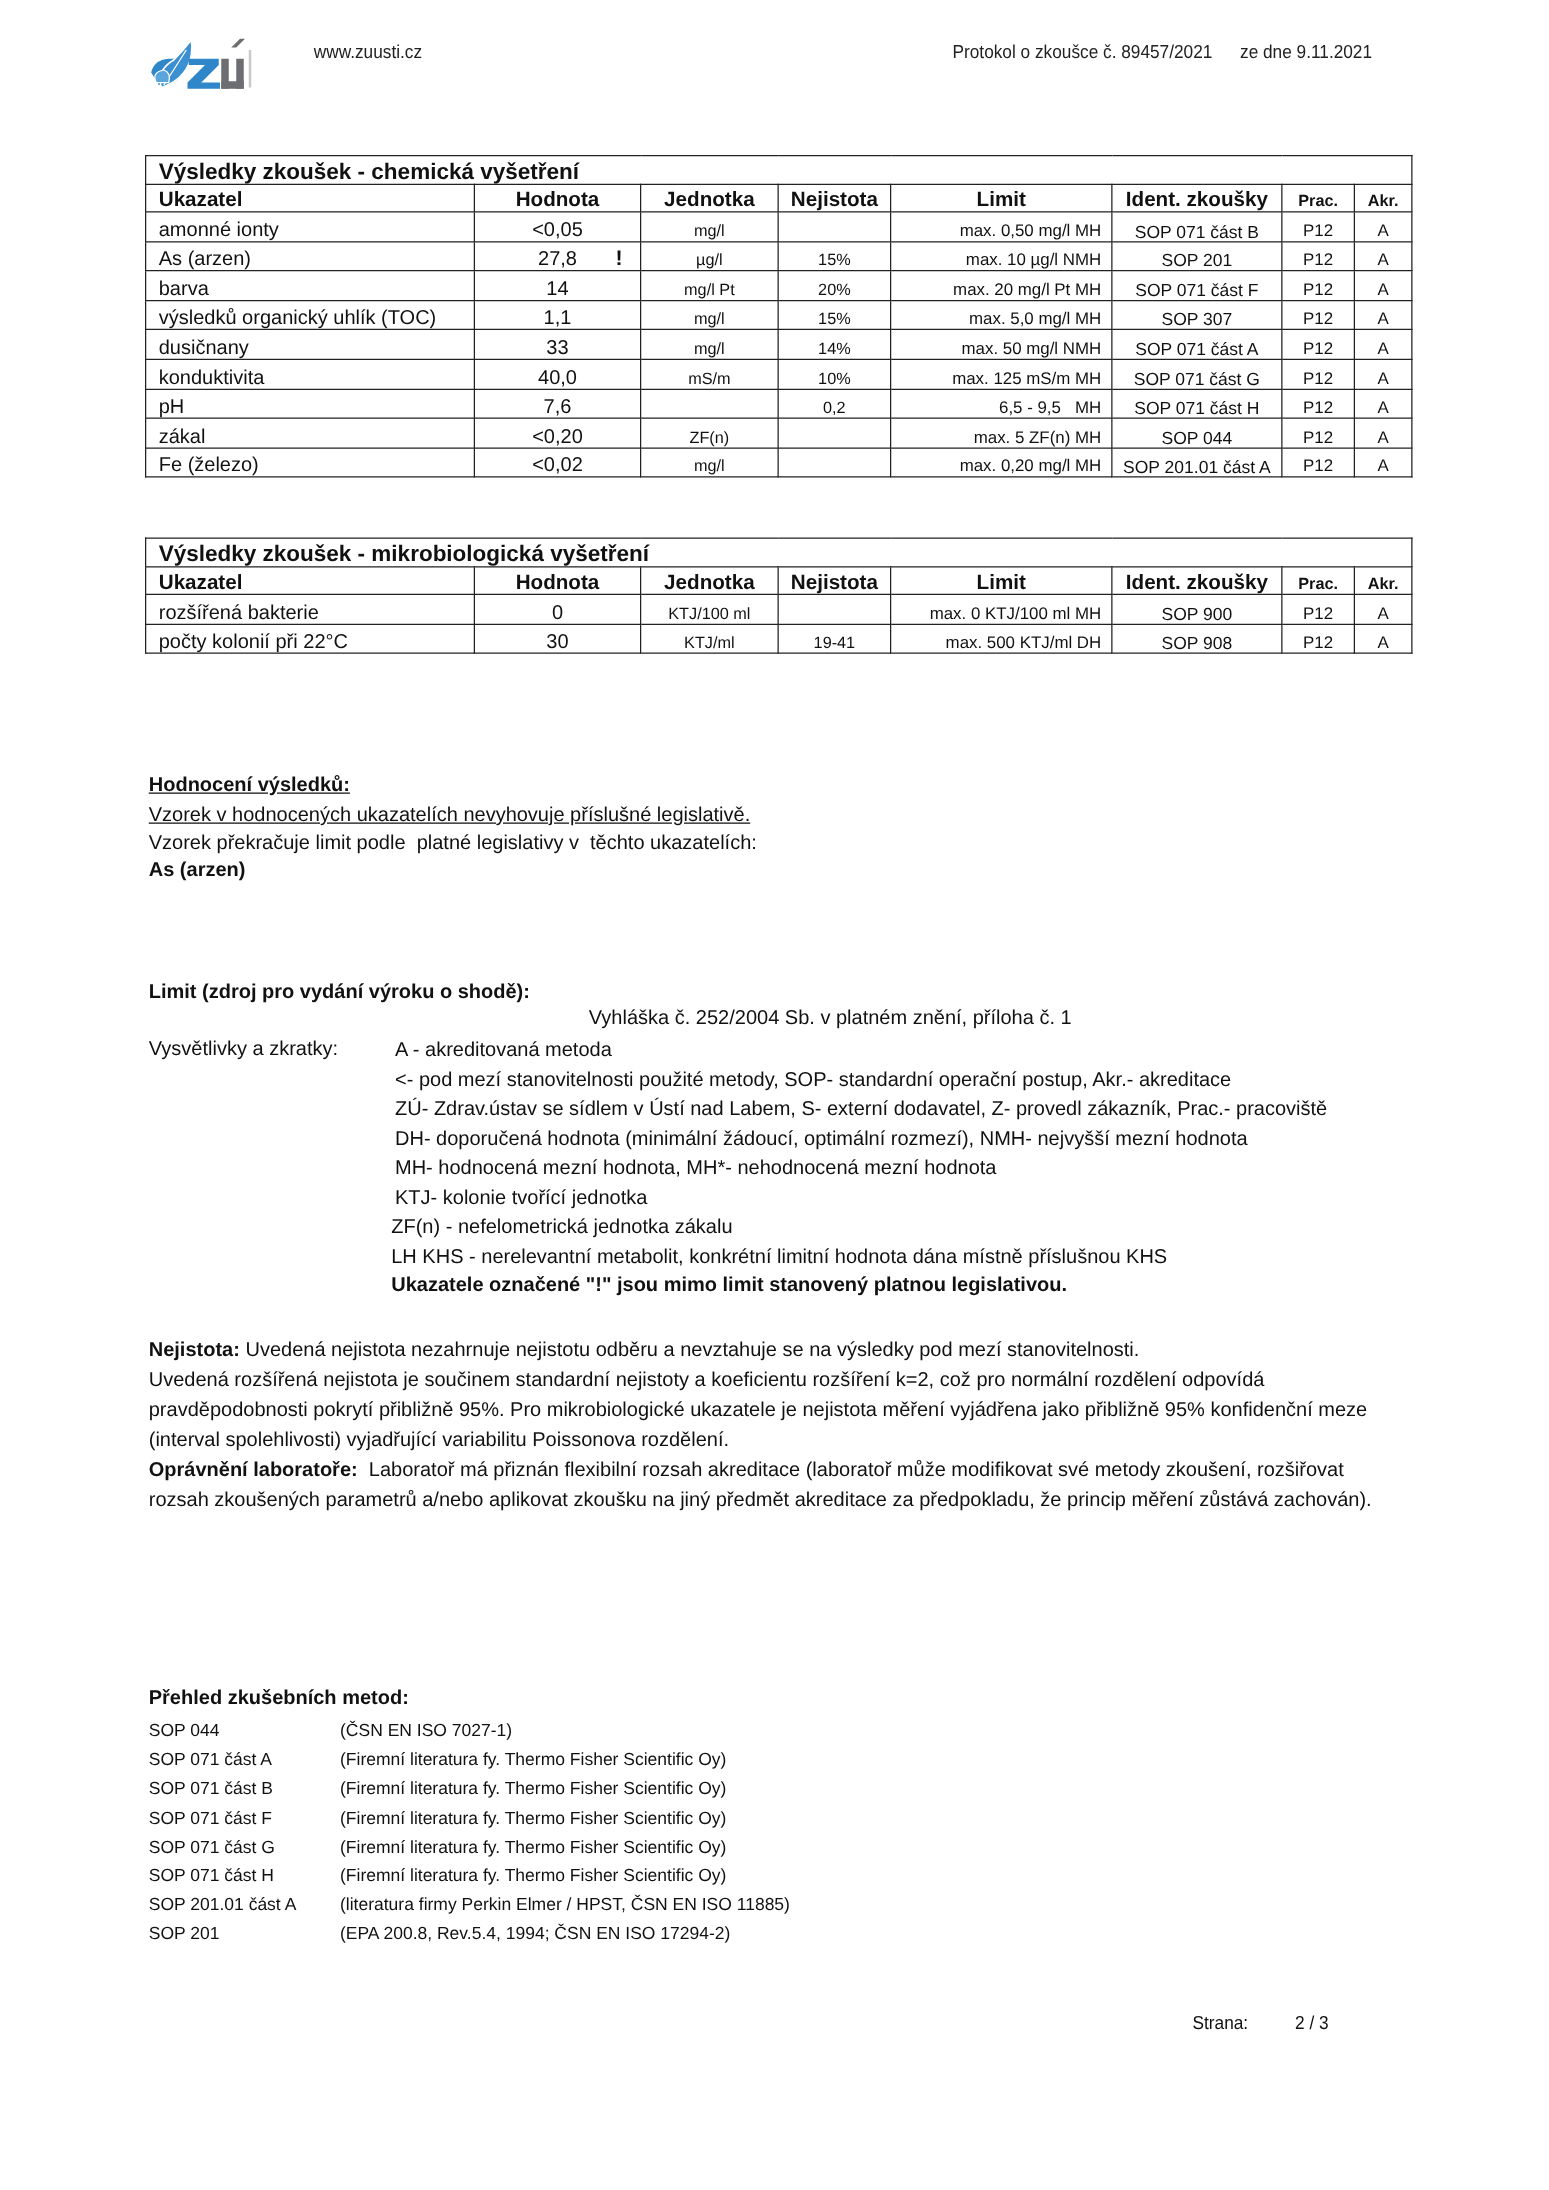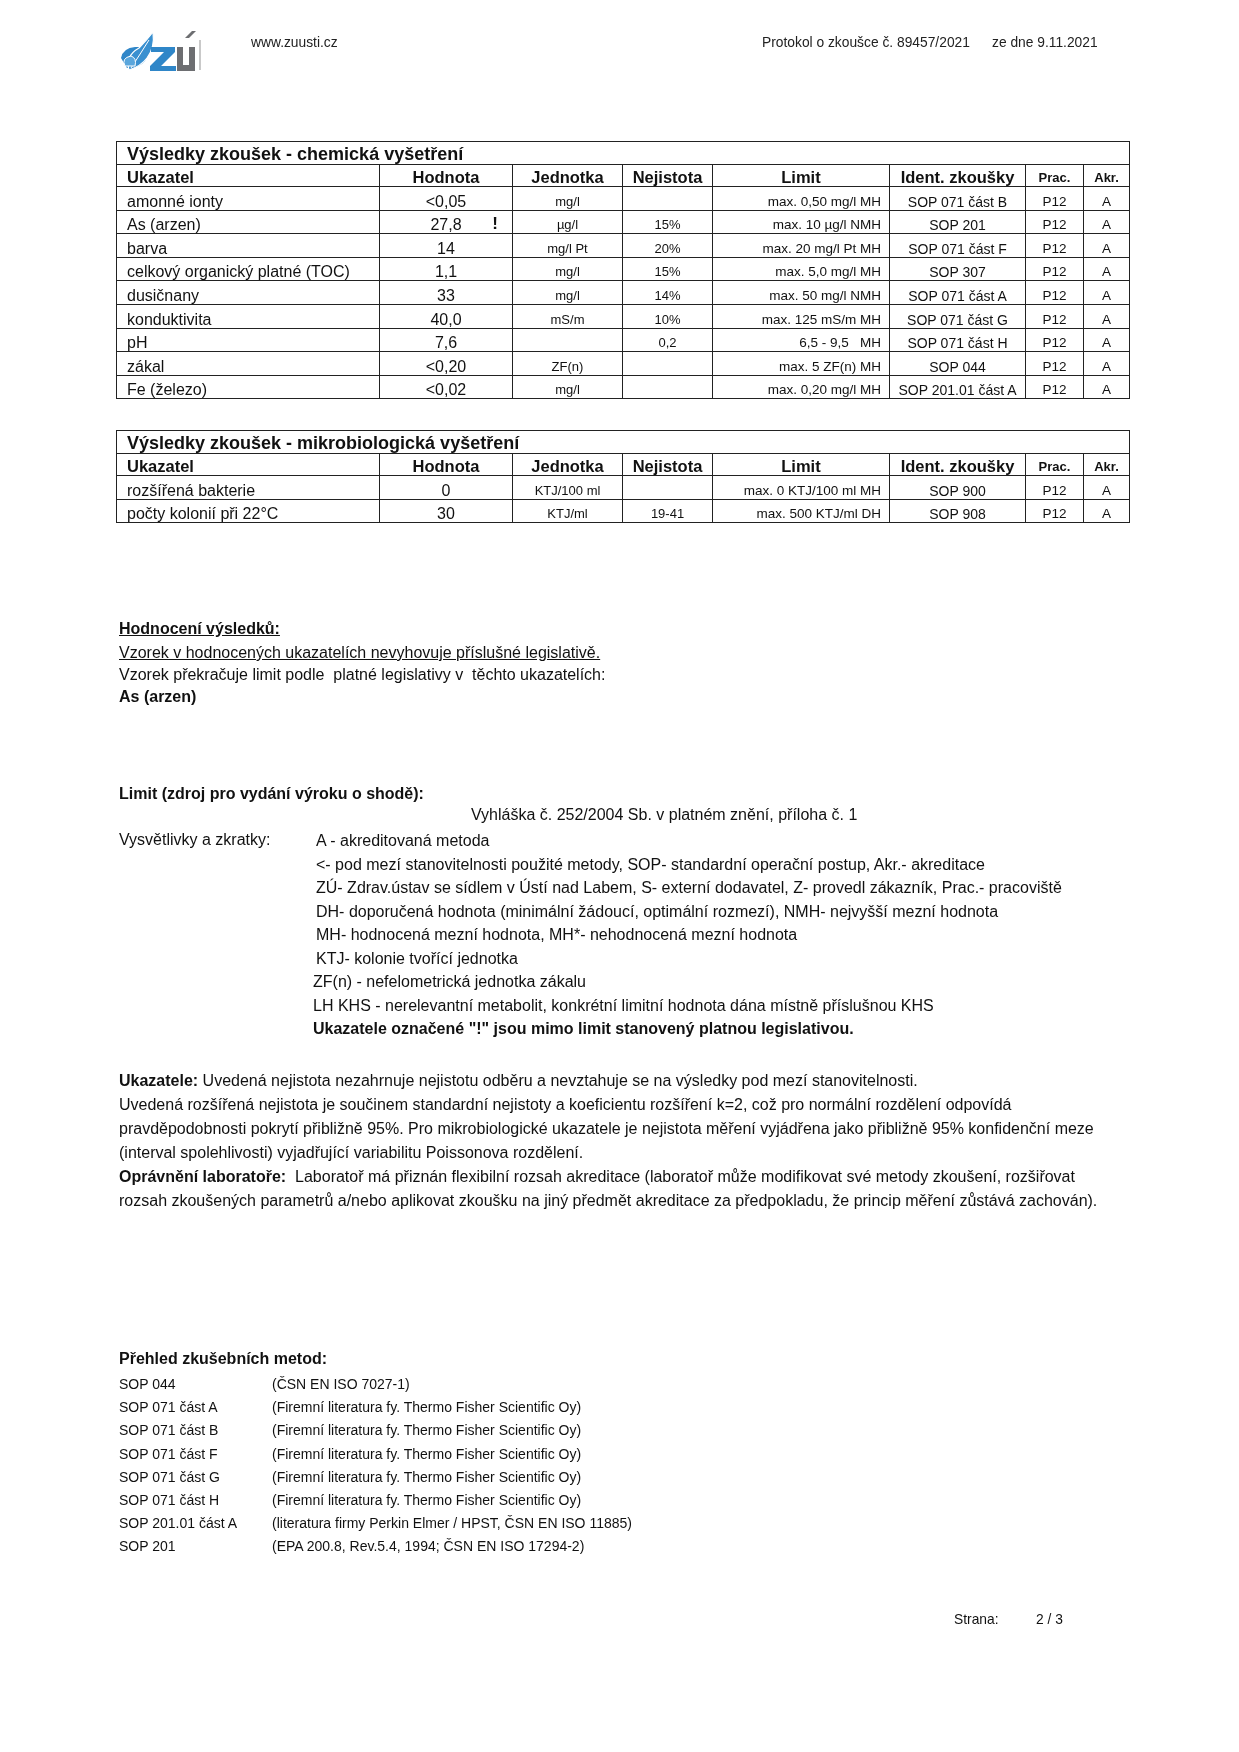--- a/index.html
+++ b/index.html
@@ -66,21 +66,21 @@
     <rect x="70" y="19" width="6" height="24" fill="#6d6e71"></rect>
     <rect x="58" y="37" width="18" height="6" fill="#6d6e71"></rect>
     <polygon points="66,10 73,3 77,3 70,10" fill="#6d6e71"></polygon>
     <rect x="80" y="12" width="2" height="30" fill="#c9c9c9"></rect>
   </svg>
 </div>
 <div class="header-url">www.zuusti.cz</div>
 <div class="header-protocol">Protokol o zkoušce č. 89457/2021</div>
 <div class="header-date">ze dne 9.11.2021</div>
 
-<table class="res" style="top:141px;">
+<table class="res" style="top:124px;">
   <colgroup>
     <col style="width:263px">
       <col style="width:133px">
       <col style="width:110px">
       <col style="width:90px">
     <col style="width:177px">
       <col style="width:136px">
       <col style="width:58px">
       <col style="width:46px">
   </colgroup>
@@ -122,21 +122,21 @@
     <td class="name">barva</td>
     <td class="val"><span>14</span></td>
     <td class="unit">mg/l Pt</td>
     <td class="unc">20%</td>
     <td class="lim">max. 20 mg/l Pt MH</td>
     <td class="ident">SOP 071 část F</td>
     <td class="prac">P12</td>
     <td class="akr">A</td>
   </tr>
   <tr>
-    <td class="name">celkový organický platné (TOC)</td>
+    <td class="name">výsledků organický uhlík (TOC)</td>
     <td class="val"><span>1,1</span></td>
     <td class="unit">mg/l</td>
     <td class="unc">15%</td>
     <td class="lim">max. 5,0 mg/l MH</td>
     <td class="ident">SOP 307</td>
     <td class="prac">P12</td>
     <td class="akr">A</td>
   </tr>
   <tr>
     <td class="name">dusičnany</td>
@@ -256,21 +256,21 @@
   <div>ZÚ- Zdrav.ústav se sídlem v Ústí nad Labem, S- externí dodavatel, Z- provedl zákazník, Prac.- pracoviště</div>
   <div>DH- doporučená hodnota (minimální žádoucí, optimální rozmezí), NMH- nejvyšší mezní hodnota</div>
   <div>MH- hodnocená mezní hodnota, MH*- nehodnocená mezní hodnota</div>
   <div>KTJ- kolonie tvořící jednotka</div>
   <div style="margin-left:-3px;">ZF(n) - nefelometrická jednotka zákalu</div>
   <div style="margin-left:-3px;">LH KHS - nerelevantní metabolit, konkrétní limitní hodnota dána místně příslušnou KHS</div>
   <div class="bold" style="margin-left:-3px;">Ukazatele označené "!" jsou mimo limit stanovený platnou legislativou.</div>
 </div>
 
 <div class="notes">
-  <div><span class="bold">Ukazatele:</span><span> Uvedená nejistota nezahrnuje nejistotu odběru a nevztahuje se na výsledky pod mezí stanovitelnosti.</span></div>
+  <div><span class="bold">Nejistota:</span><span> Uvedená nejistota nezahrnuje nejistotu odběru a nevztahuje se na výsledky pod mezí stanovitelnosti.</span></div>
   <div>Uvedená rozšířená nejistota je součinem standardní nejistoty a koeficientu rozšíření k=2, což pro normální rozdělení odpovídá pravděpodobnosti pokrytí přibližně 95%. Pro mikrobiologické ukazatele je nejistota měření vyjádřena jako přibližně 95% konfidenční meze (interval spolehlivosti) vyjadřující variabilitu Poissonova rozdělení.</div>
   <div><span class="bold">Oprávnění laboratoře:</span><span style="white-space:pre-wrap;">  Laboratoř má přiznán flexibilní rozsah akreditace (laboratoř může modifikovat své metody zkoušení, rozšiřovat rozsah zkoušených parametrů a/nebo aplikovat zkoušku na jiný předmět akreditace za předpokladu, že princip měření zůstává zachován).</span></div>
 </div>
 
 <div class="methods-title">Přehled zkušebních metod:</div>
 <div class="methods">
   <div class="row"><span class="code">SOP 044</span><span>(ČSN EN ISO 7027-1)</span></div>
   <div class="row"><span class="code">SOP 071 část A</span><span>(Firemní literatura fy. Thermo Fisher Scientific Oy)</span></div>
   <div class="row"><span class="code">SOP 071 část B</span><span>(Firemní literatura fy. Thermo Fisher Scientific Oy)</span></div>
   <div class="row"><span class="code">SOP 071 část F</span><span>(Firemní literatura fy. Thermo Fisher Scientific Oy)</span></div>

